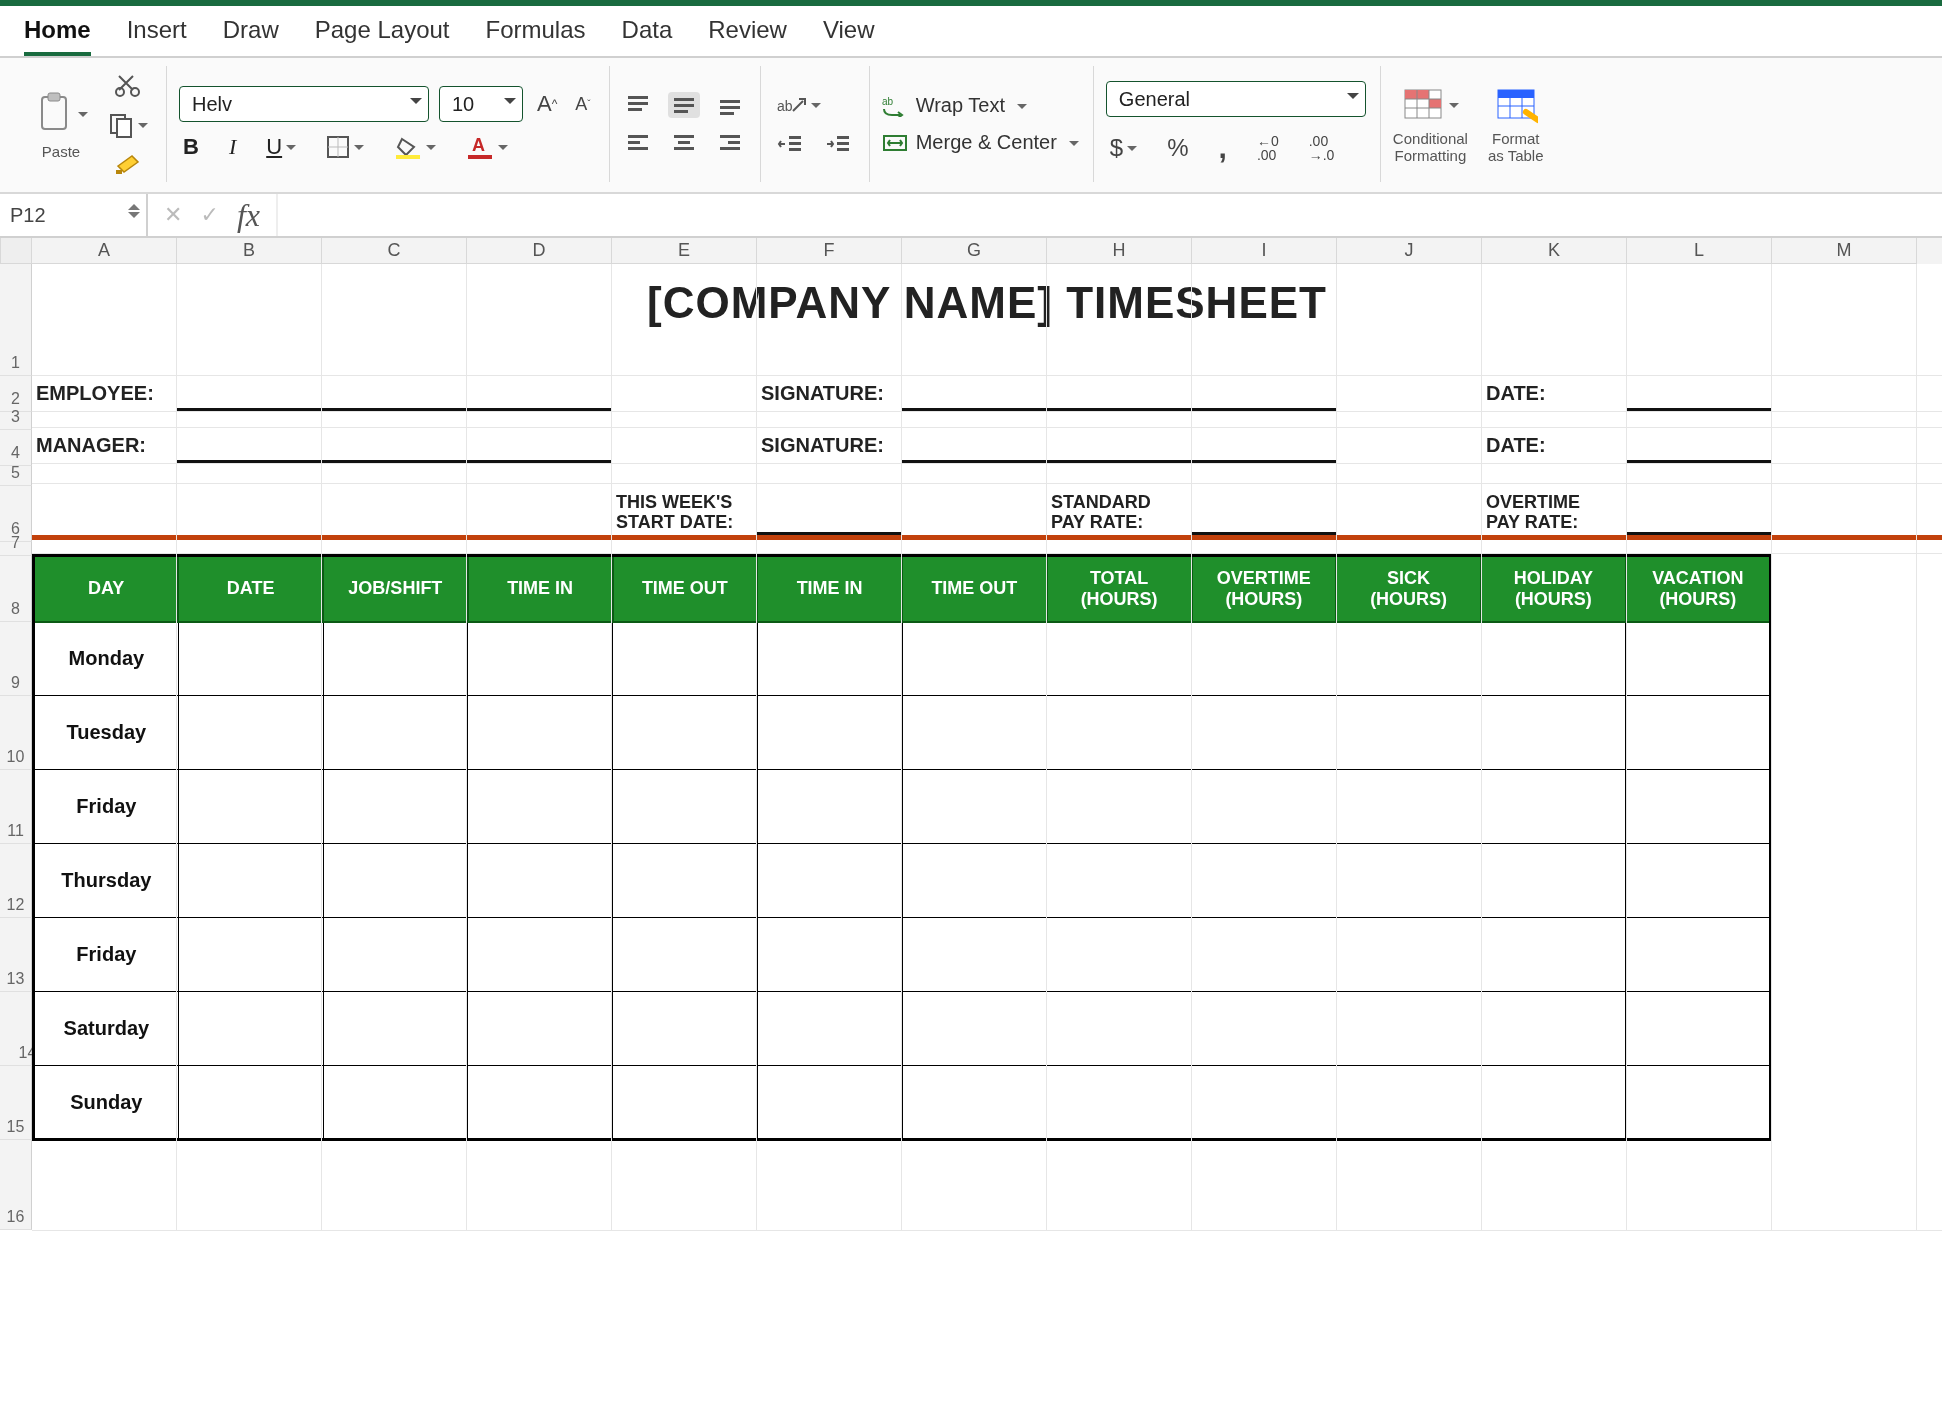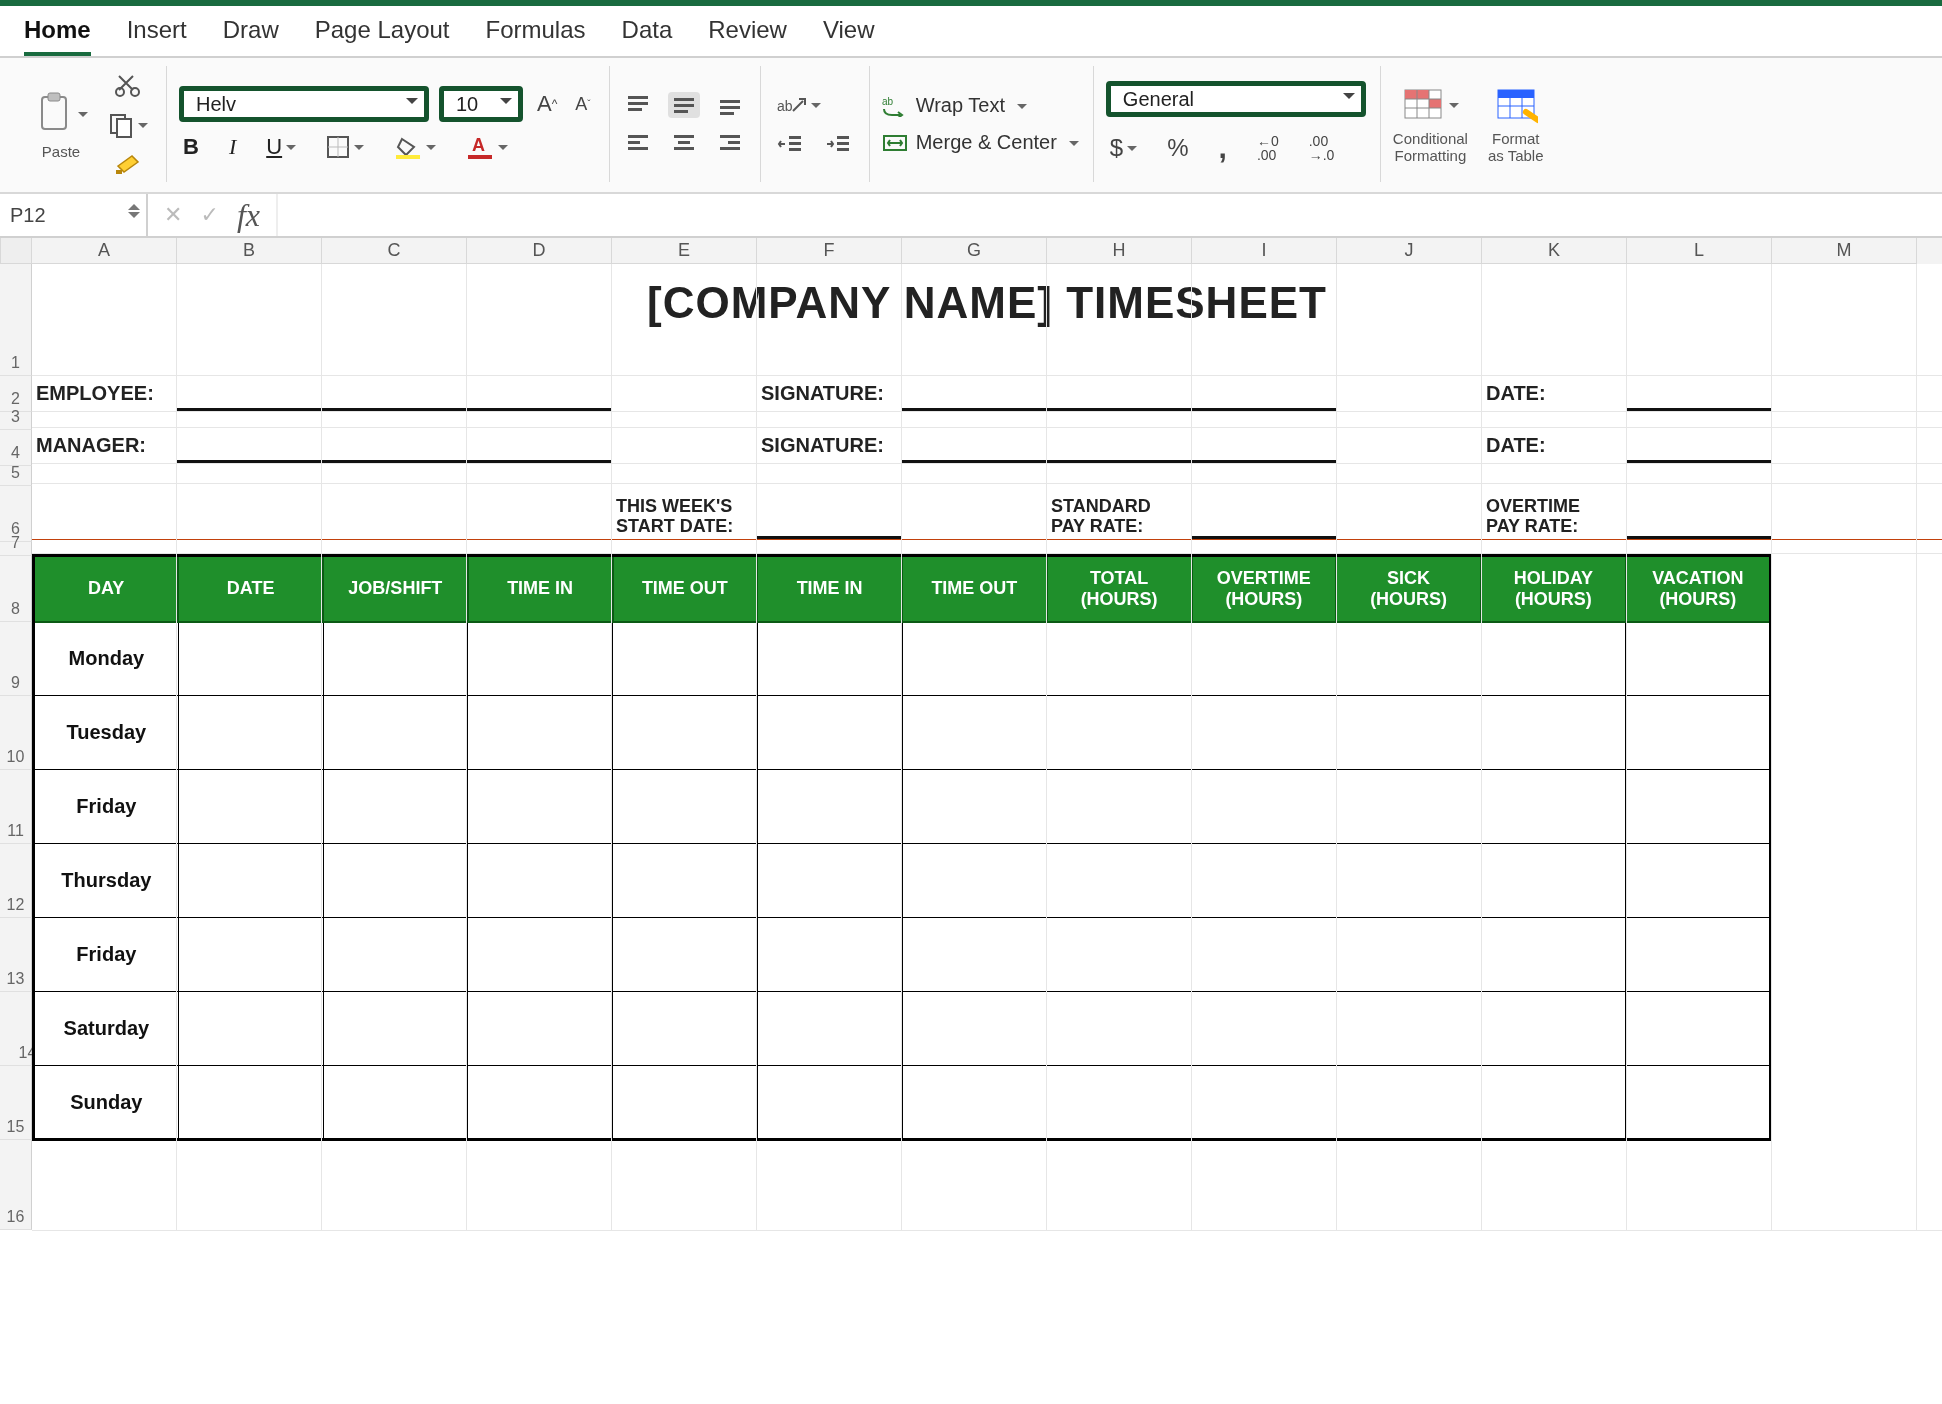--- a/index.html
+++ b/index.html
@@ -15,21 +15,21 @@
   .ribbon { display:flex; align-items:stretch; background:#fafafa; padding:8px 18px 10px 18px; gap:2px; border-bottom:2px solid #d8d8d8;}
   .group { display:flex; align-items:center; padding:4px 12px; position:relative; }
   .group + .group { border-left:1px solid #d8d8d8; }
   .col { display:flex; flex-direction:column; gap:6px; justify-content:center;}
   .row { display:flex; align-items:center; gap:10px; }
   .icon-btn { display:flex; align-items:center; justify-content:center; padding:2px 4px; border-radius:4px; }
   .icon-btn svg { display:block; }
   .caret::after { content:""; display:inline-block; margin-left:4px; border:5px solid transparent; border-top-color:#666; transform:translateY(3px);}
   .small-label { font-size:15px; color:#555; margin-top:2px; text-align:center;}
   .big-col { display:flex; flex-direction:column; align-items:center; gap:2px;}
-  .selectish { display:flex; align-items:center; background:#fff; border:5px solid #14532d; border-radius:4px; height:36px; padding:0 28px 0 12px; position:relative; min-width:0;}
+  .selectish { display:flex; align-items:center; background:#fff; border:1px solid #14532d; border-radius:4px; height:36px; padding:0 28px 0 12px; position:relative; min-width:0;}
   .selectish .drop { position:absolute; right:6px; top:50%; transform:translateY(-50%); width:0;height:0;border:6px solid transparent;border-top-color:#444;}
   .selectish span{ font-size:20px; color:#222;}
   .bold { font-weight:700; font-size:22px;}
   .italic { font-style:italic; font-size:22px; font-family:'Times New Roman',serif;}
   .underline { text-decoration:underline; font-size:22px;}
   .labelbtn { display:flex; align-items:center; font-size:20px; color:#333; gap:8px;}
   
   .formula-bar { display:flex; align-items:stretch; border-bottom:2px solid #d0d0d0; height:44px; background:#fff;text-align:center;}
   .namebox { width:148px; display:flex; align-items:center; padding:0 10px; border-right:2px solid #d0d0d0; font-size:20px; color:#444; position:relative;}
   .namebox .spinner { position:absolute; right:6px; top:4px; display:flex; flex-direction:column; gap:2px;}
@@ -416,21 +416,21 @@
         <div></div>
         <div class="lbl" style="padding:6px 4px">SIGNATURE:</div>
         <div class="uline-field" style="grid-column:7/10;align-self:end"></div>
         <div></div>
         <div class="lbl" style="padding:6px 4px">DATE:</div>
         <div class="uline-field" style="align-self:end"></div>
         <div></div>
       </div>
       <div id="r5" style="height:20px;border-bottom:1px solid #e6e6e6;"></div>
 
-      <div id="r6" style="height:56px;display:grid;grid-template-columns:repeat(13,var(--cw));align-items:end;border-bottom:1px solid #c2410c;">
+      <div id="r6" style="height:56px;display:grid;grid-template-columns:repeat(13,var(--cw));align-items:end;border-bottom:5px solid #c2410c;">
         <div></div>
           <div></div>
           <div></div>
           <div></div>
         <div class="lbl" style="font-size:18px;line-height:1.1;padding:2px 4px">
           <span>THIS WEEK'S</span><br><span>START DATE:</span>
         </div>
         <div class="uline-field" style="align-self:end"></div>
         <div></div>
         <div class="lbl" style="font-size:18px;line-height:1.1;padding:2px 4px">

